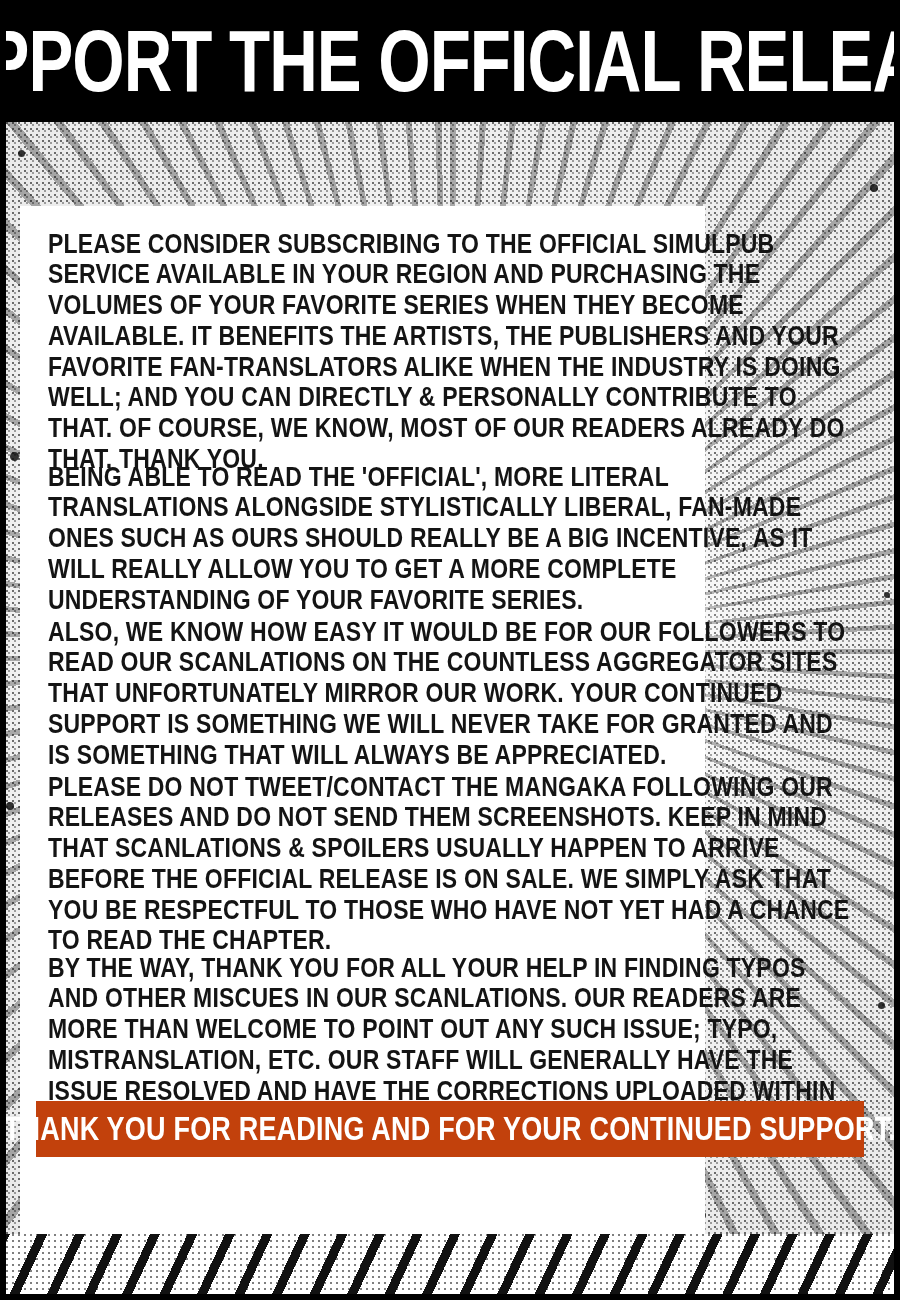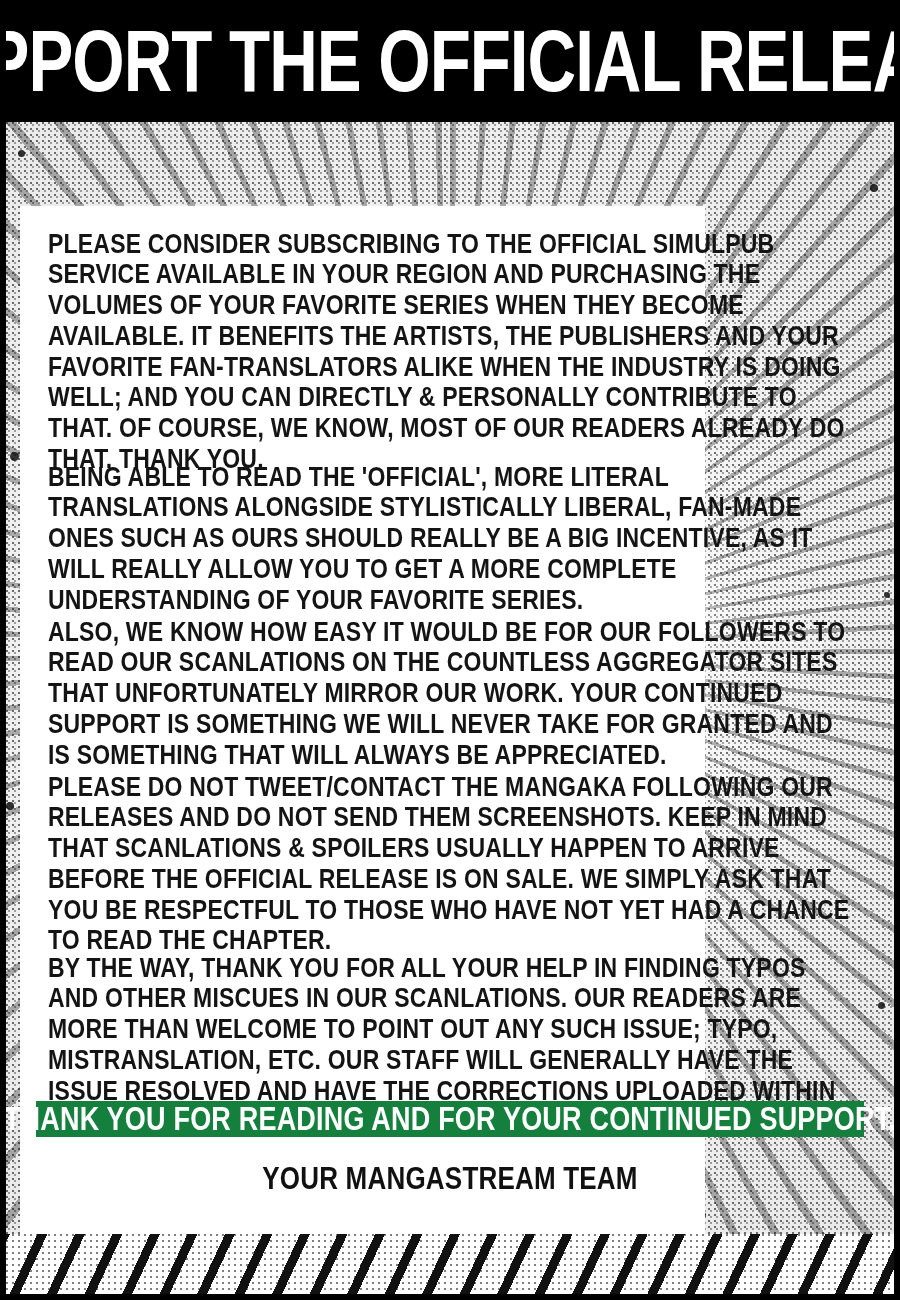--- a/index.html
+++ b/index.html
@@ -133,22 +133,22 @@
     transform-origin: left top;
     margin: 0 0 25px 0;
   }
 
   
   .thanks-banner {
     position: absolute;
     left: 36px;
     top: 1101px;
     width: 828px;
-    height: 36px;
-    background: #15803d;
+    height: 56px;
+    background: #c2410c;
     display: flex;
     align-items: center;
     justify-content: center;
     z-index: 6;
   }
   .thanks-text {
     color: #fff;
     font-family: "Liberation Sans Narrow", "Liberation Sans", sans-serif;
     font-weight: bold;
     font-size: 27px;
@@ -229,20 +229,17 @@
       <p class="para">Also, we know how easy it would be for our followers to read our scanlations on the countless aggregator sites that unfortunately mirror our work. Your continued support is something we will never take for granted and is something that will always be appreciated.</p>
       <p class="para">Please do not tweet/contact the mangaka following our releases and do not send them screenshots. Keep in mind that scanlations &amp; spoilers usually happen to arrive before the official release is on sale. We simply ask that you be respectful to those who have not yet had a chance to read the chapter.</p>
       <p class="para">By the way, thank you for all your help in finding typos and other miscues in our scanlations. Our readers are more than welcome to point out any such issue; typo, mistranslation, etc. Our staff will generally have the issue resolved and have the corrections uploaded within a few hours of the initial release.</p>
     </div>
   </div>
 
   <div class="thanks-banner">
     <span class="thanks-text">THANK YOU FOR READING AND FOR YOUR CONTINUED SUPPORT.</span>
   </div>
 
-  <div class="team-line">
-    <span class="team-text">YOUR MANGASTREAM TEAM</span>
-  </div>
 
   <div class="bottom-strip"></div>
 
   <div class="page-border"></div>
 </div>
 
 </body></html>

